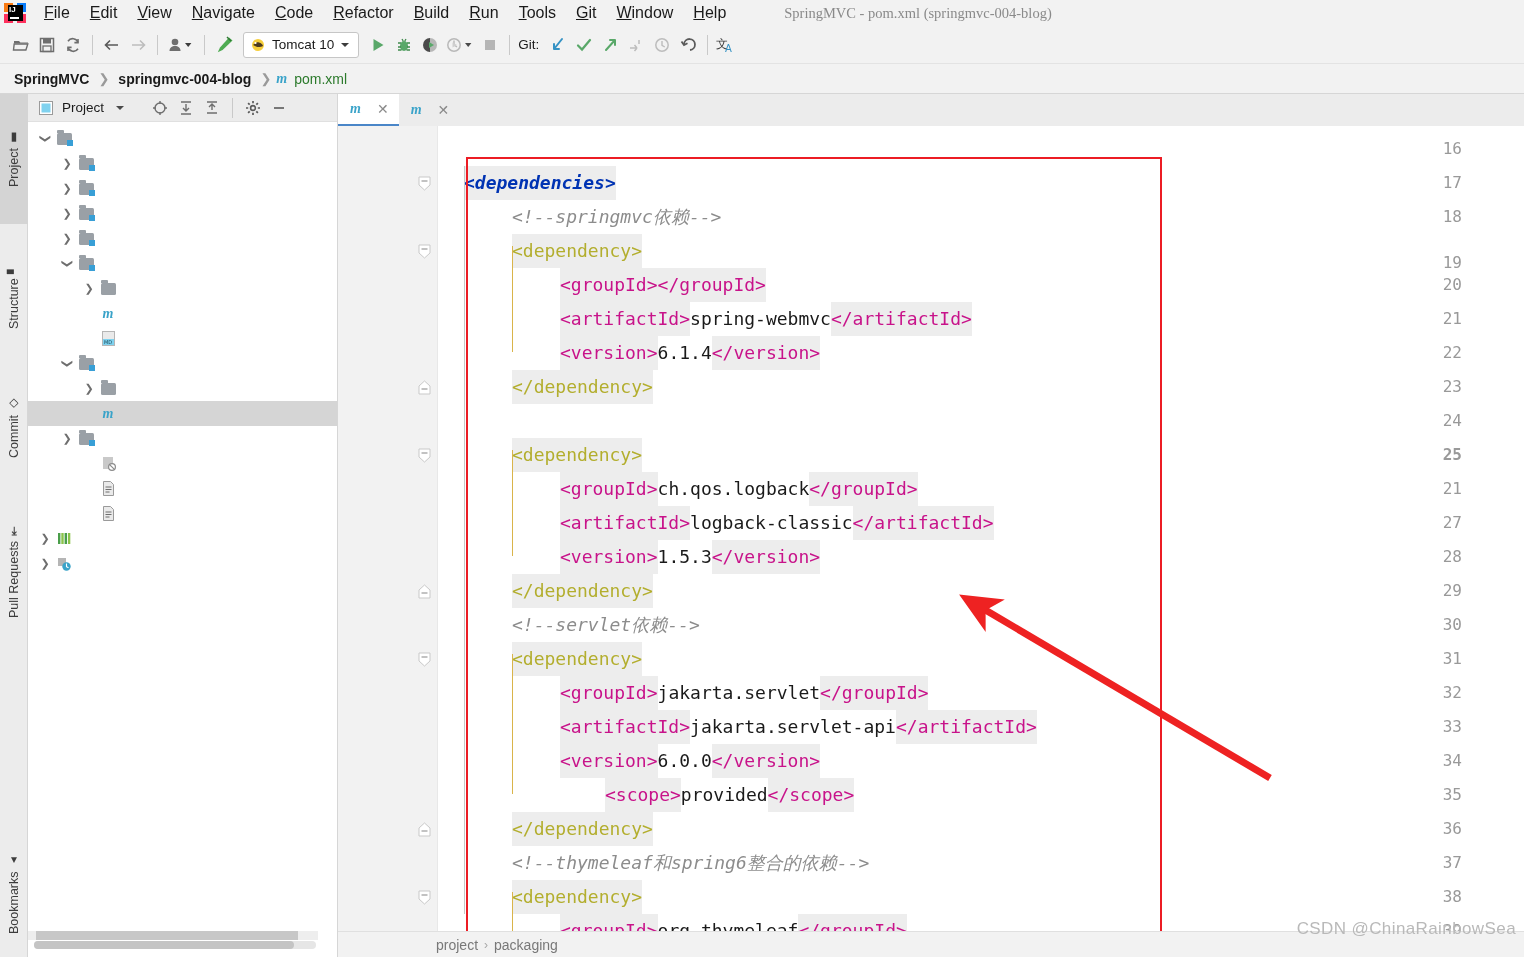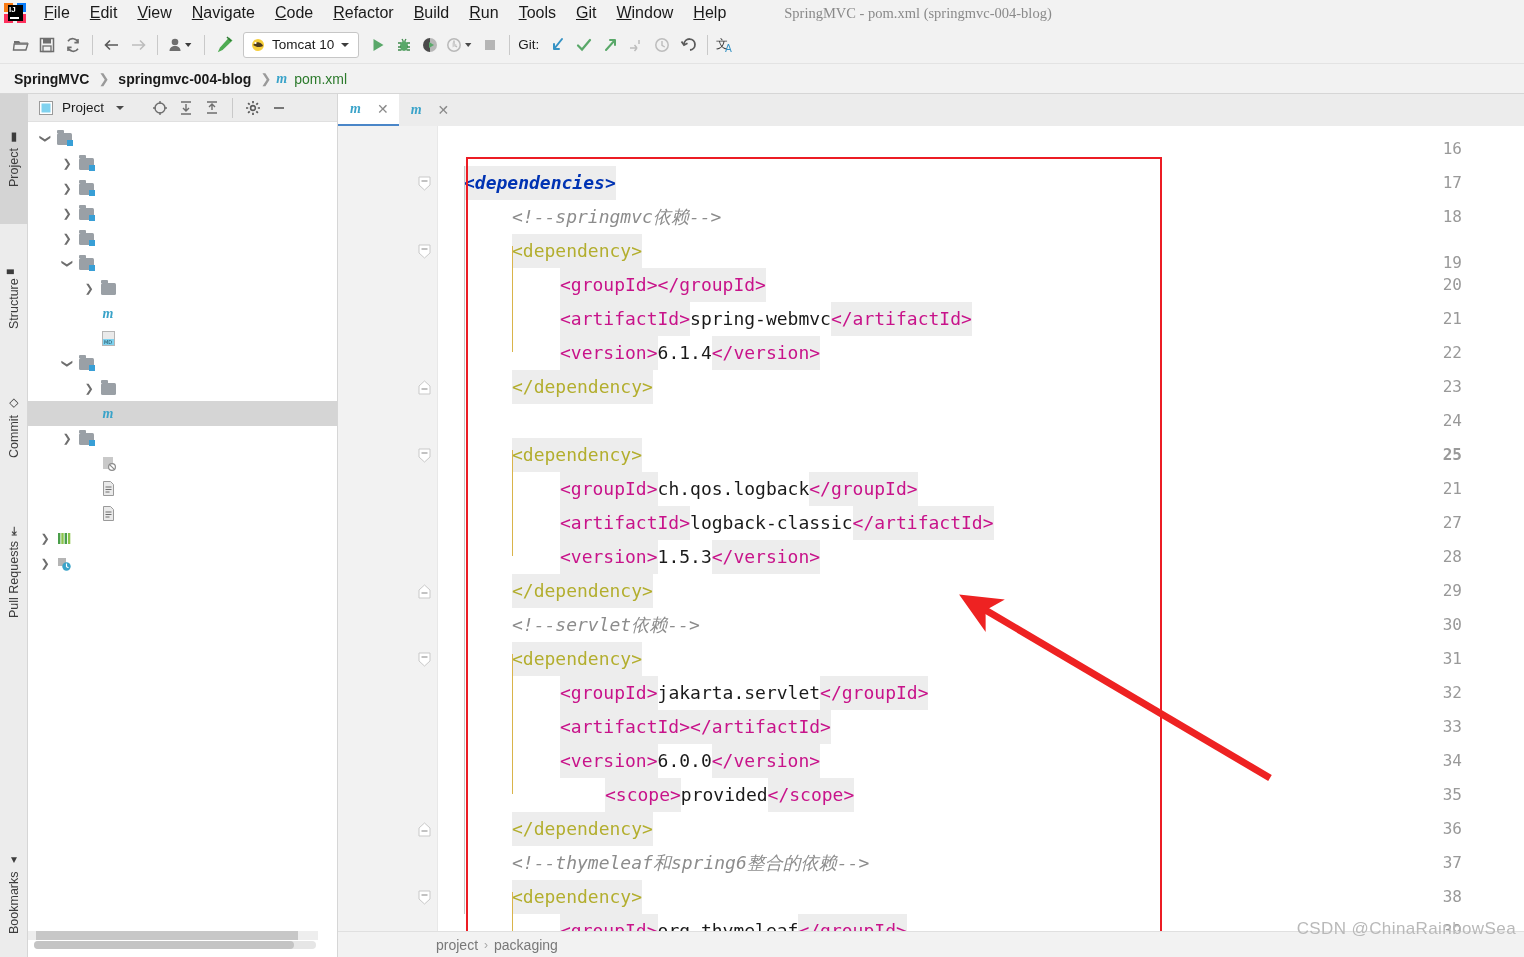--- a/index.html
+++ b/index.html
@@ -689,21 +689,21 @@
         <div class="line" style="top: 210px; left: 122px;"><span class="ctok t-tag3 hl">&lt;version&gt;</span><span class="ctok t-text">6.1.4</span><span class="ctok t-tag3 hl">&lt;/version&gt;</span></div>
         <div class="line" style="top: 244px; left: 74px;"><span class="ctok t-tag2 hl">&lt;/dependency&gt;</span></div>
         <div class="line" style="top: 312px; left: 74px;"><span class="ctok t-tag2 hl">&lt;dependency&gt;</span></div>
         <div class="line" style="top: 346px; left: 122px;"><span class="ctok t-tag3 hl">&lt;groupId&gt;</span><span class="ctok t-text">ch.qos.logback</span><span class="ctok t-tag3 hl">&lt;/groupId&gt;</span></div>
         <div class="line" style="top: 380px; left: 122px;"><span class="ctok t-tag3 hl">&lt;artifactId&gt;</span><span class="ctok t-text">logback-classic</span><span class="ctok t-tag3 hl">&lt;/artifactId&gt;</span></div>
         <div class="line" style="top: 414px; left: 122px;"><span class="ctok t-tag3 hl">&lt;version&gt;</span><span class="ctok t-text">1.5.3</span><span class="ctok t-tag3 hl">&lt;/version&gt;</span></div>
         <div class="line" style="top: 448px; left: 74px;"><span class="ctok t-tag2 hl">&lt;/dependency&gt;</span></div>
         <div class="line" style="top: 482px; left: 74px;"><span class="ctok t-cmt">&lt;!--servlet依赖--&gt;</span></div>
         <div class="line" style="top: 516px; left: 74px;"><span class="ctok t-tag2 hl">&lt;dependency&gt;</span></div>
         <div class="line" style="top: 550px; left: 122px;"><span class="ctok t-tag3 hl">&lt;groupId&gt;</span><span class="ctok t-text">jakarta.servlet</span><span class="ctok t-tag3 hl">&lt;/groupId&gt;</span></div>
-        <div class="line" style="top: 584px; left: 122px;"><span class="ctok t-tag3 hl">&lt;artifactId&gt;</span><span class="ctok t-tag3 hl">&lt;/artifactId&gt;</span></div>
+        <div class="line" style="top: 584px; left: 122px;"><span class="ctok t-tag3 hl">&lt;artifactId&gt;</span><span class="ctok t-text">jakarta.servlet-api</span><span class="ctok t-tag3 hl">&lt;/artifactId&gt;</span></div>
         <div class="line" style="top: 618px; left: 122px;"><span class="ctok t-tag3 hl">&lt;version&gt;</span><span class="ctok t-text">6.0.0</span><span class="ctok t-tag3 hl">&lt;/version&gt;</span></div>
         <div class="line" style="top: 652px; left: 122px; padding-left: 45px;"><span class="ctok t-tag3 hl">&lt;scope&gt;</span><span class="ctok t-text">provided</span><span class="ctok t-tag3 hl">&lt;/scope&gt;</span></div>
         <div class="line" style="top: 686px; left: 74px;"><span class="ctok t-tag2 hl">&lt;/dependency&gt;</span></div>
         <div class="line" style="top: 720px; left: 74px;"><span class="ctok t-cmt">&lt;!--thymeleaf和spring6整合的依赖--&gt;</span></div>
         <div class="line" style="top: 754px; left: 74px;"><span class="ctok t-tag2 hl">&lt;dependency&gt;</span></div>
         <div class="line" style="top: 788px; left: 122px;"><span class="ctok t-tag3 hl">&lt;groupId&gt;</span><span class="ctok t-text">org.thymeleaf</span><span class="ctok t-tag3 hl">&lt;/groupId&gt;</span></div>
       </div>
   <div class="indentguide" style="left: 126px; top: 40px; height: 748px;"></div>
       <div class="indentguide amber" style="left: 174px; top: 120px; height: 106px;"></div>
       <div class="indentguide amber" style="left: 174px; top: 324px; height: 106px;"></div>

